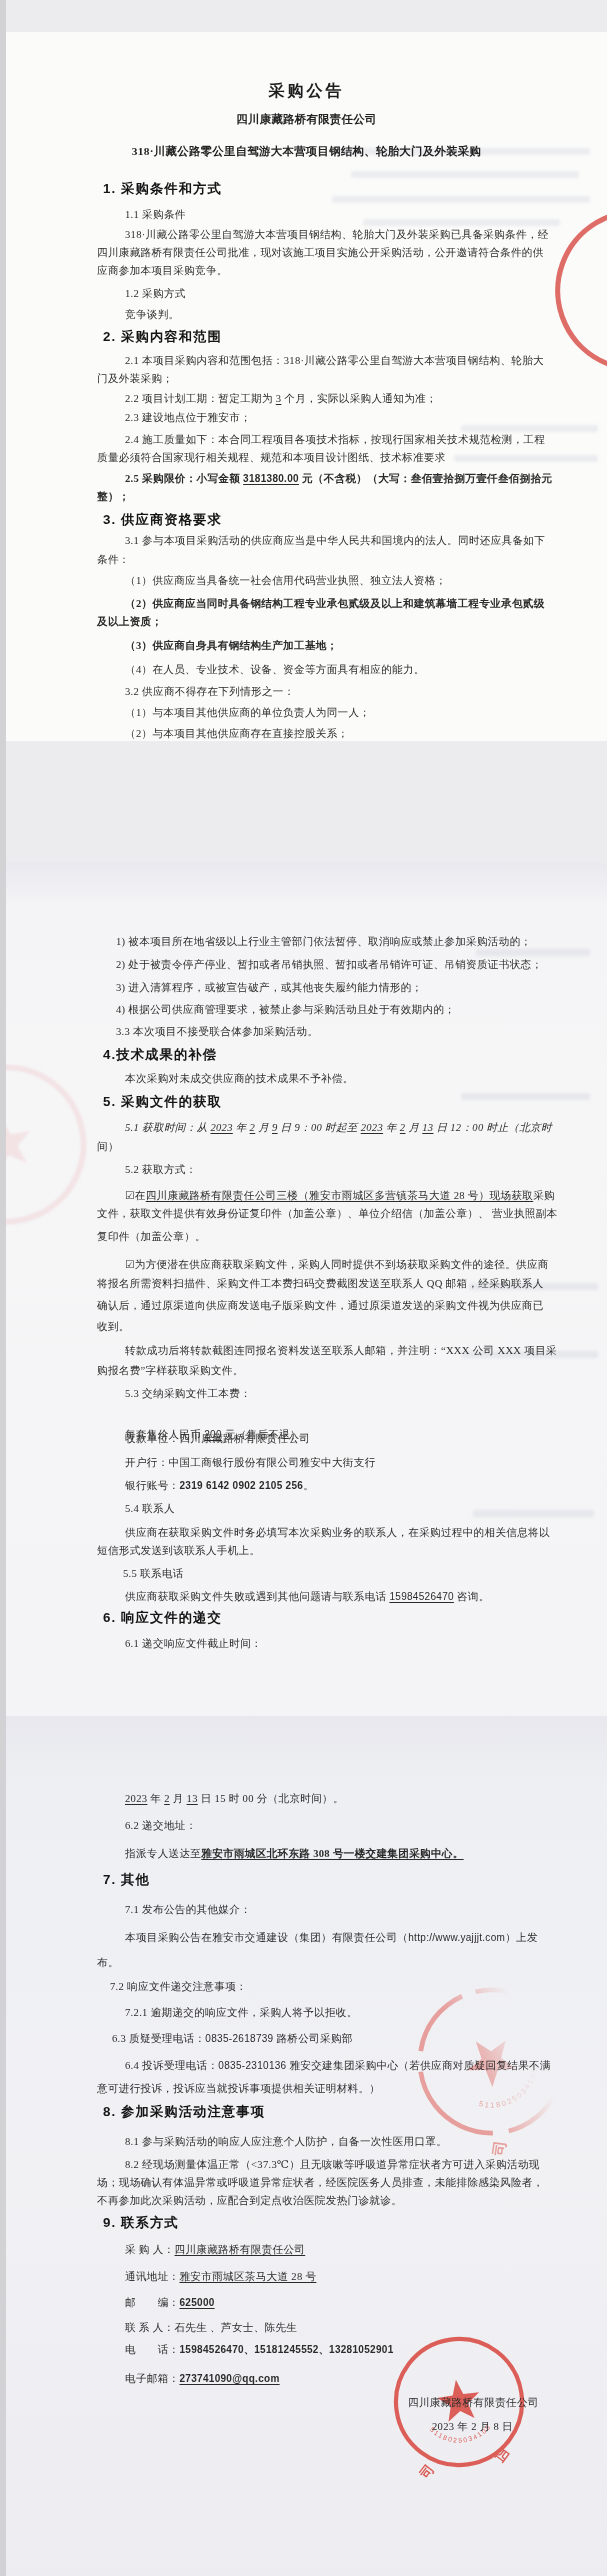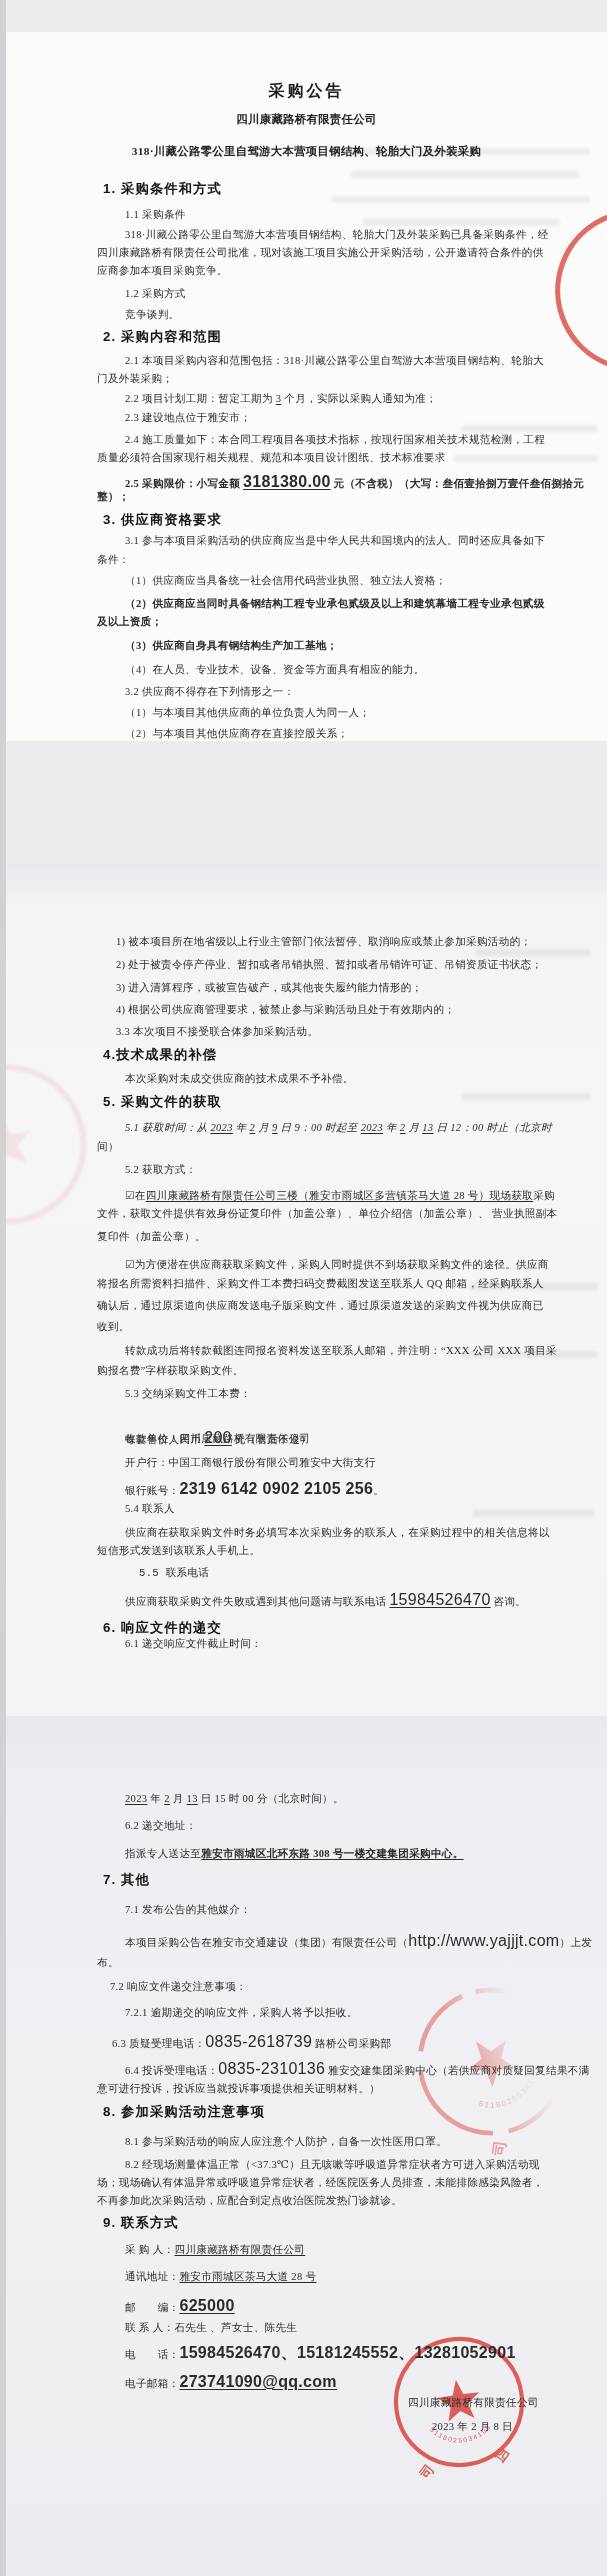--- a/index.html
+++ b/index.html
@@ -10,21 +10,21 @@
   .p2{top:863px;height:854px;background:linear-gradient(180deg,#e9e9ef 0px,#f4f4f6 42px,#f6f6f7 228px,#f4f4f6 854px);}
   .p3{top:1716px;height:860px;background:linear-gradient(180deg,#e8e8ee 0px,#eeeff3 68px,#f1f1f4 455px,#ededf1 860px);}
   .line{position:absolute;white-space:pre;font-family:"Liberation Serif","DejaVu Serif","DejaVu Sans",serif;
         font-size:10.6px;line-height:1.25;color:#2b2b2b;letter-spacing:0.3px;z-index:3;}
   .t1{font-size:16px;font-weight:bold;letter-spacing:3px;color:#1d1d1d;}
   .t2{font-size:11.4px;font-weight:600;color:#222;}
   .h1{font-family:"Liberation Sans","DejaVu Sans",sans-serif;font-size:13.3px;font-weight:bold;
       color:#151515;letter-spacing:1.1px;}
   .bseg{font-weight:bold;}
   .useg{text-decoration:underline;text-underline-offset:2.3px;}
-  .nseg{font-family:"Liberation Sans","DejaVu Sans",sans-serif;font-size:16px;}
+  .nseg{font-family:"Liberation Sans","DejaVu Sans",sans-serif;font-size:10px;}
   .art{position:absolute;height:6.8px;background:rgba(100,110,150,.10);filter:blur(1.5px);border-radius:2.3px;z-index:1;}
   .p1 .a1{left:334px;top:116px;width:250px}.p1 .a2{left:345px;top:139px;width:228px}
   .p1 .a3{left:326px;top:164px;width:258px}.p1 .a4{left:357px;top:187px;width:197px}
   .p1 .a5{left:455px;top:393px;width:137px}.p1 .a6{left:448px;top:423px;width:144px}
   .p2 .a1{left:470px;top:86px;width:114px}.p2 .a2{left:455px;top:230px;width:129px}
   .p2 .a3{left:463px;top:420px;width:129px}.p2 .a4{left:455px;top:488px;width:137px}
   .p2 .a5{left:467px;top:647px;width:121px}
   .seal{position:absolute;z-index:2;}
   #seal-top{left:543px;top:171px;width:175px;height:175px;opacity:.78;transform:rotate(-25deg);}
   #seal-mid{left:406px;top:266px;width:159px;height:159px;opacity:.5;transform:rotate(-38deg);
@@ -123,23 +123,23 @@
       <div class="line" style="top: 481px; left: 119px;"><span>转款成功后将转款截图连同报名资料发送至联系人邮箱，并注明：“XXX 公司 XXX 项目采</span></div>
       <div class="line" style="top: 501px; left: 91px;"><span>购报名费”字样获取采购文件。</span></div>
       <div class="line" style="top: 524px; left: 119px;"><span>5.3 交纳采购文件工本费：</span></div>
       <div class="line" style="top: 545px; left: 119px; margin-top: 20px;"><span>每套售价人民币 </span><span class="useg nseg">200</span><span> 元（售后不退）</span></div>
       <div class="line" style="top: 569px; left: 119px;"><span>收款单位：四川康藏路桥有限责任公司</span></div>
       <div class="line" style="top: 593px; left: 119px;"><span>开户行：中国工商银行股份有限公司雅安中大街支行</span></div>
       <div class="line" style="top: 616px; left: 119px;"><span>银行账号：</span><span class="bseg nseg">2319 6142 0902 2105 256</span><span>。</span></div>
       <div class="line" style="top: 639px; left: 119px;"><span>5.4 联系人</span></div>
       <div class="line" style="top: 663px; left: 119px;"><span>供应商在获取采购文件时务必填写本次采购业务的联系人，在采购过程中的相关信息将以</span></div>
       <div class="line" style="top: 681px; left: 91px;"><span>短信形式发送到该联系人手机上。</span></div>
-      <div class="line" style="top: 704px; left: 133px; font-family: Liberation Mono, monospace;"><span>5.5 联系电话</span></div>
+      <div class="line" style="top: 704px; left: 117px;"><span>5.5 联系电话</span></div>
       <div class="line" style="top: 727px; left: 119px;"><span>供应商获取采购文件失败或遇到其他问题请与联系电话 </span><span class="useg nseg">15984526470</span><span> 咨询。</span></div>
-      <div class="line h1" style="top: 747px; left: 97px; margin-top: 10px;"><span>6. 响应文件的递交</span></div>
+      <div class="line h1" style="top: 747px; left: 97px;"><span>6. 响应文件的递交</span></div>
       <div class="line" style="top: 774px; left: 119px;"><span>6.1 递交响应文件截止时间：</span></div>
     </div>
 
   <div class="page p3">
     <svg id="seal-mid" class="seal" viewBox="0 0 200 200">
       <circle cx="100" cy="100" r="90" fill="none" stroke="#dd5048" stroke-width="6" stroke-dasharray="70 14 95 20 130 26 90 18"></circle>
       <path id="tp2" d="M100,172 A72,72 0 1 1 99.9,172" fill="none"></path>
       <text fill="#dd5048" font-size="19" font-weight="bold" letter-spacing="12" font-family="Liberation Serif,serif">
         <textPath href="#tp2" startOffset="40">四川康藏路桥有限责任公司</textPath>
       </text>

